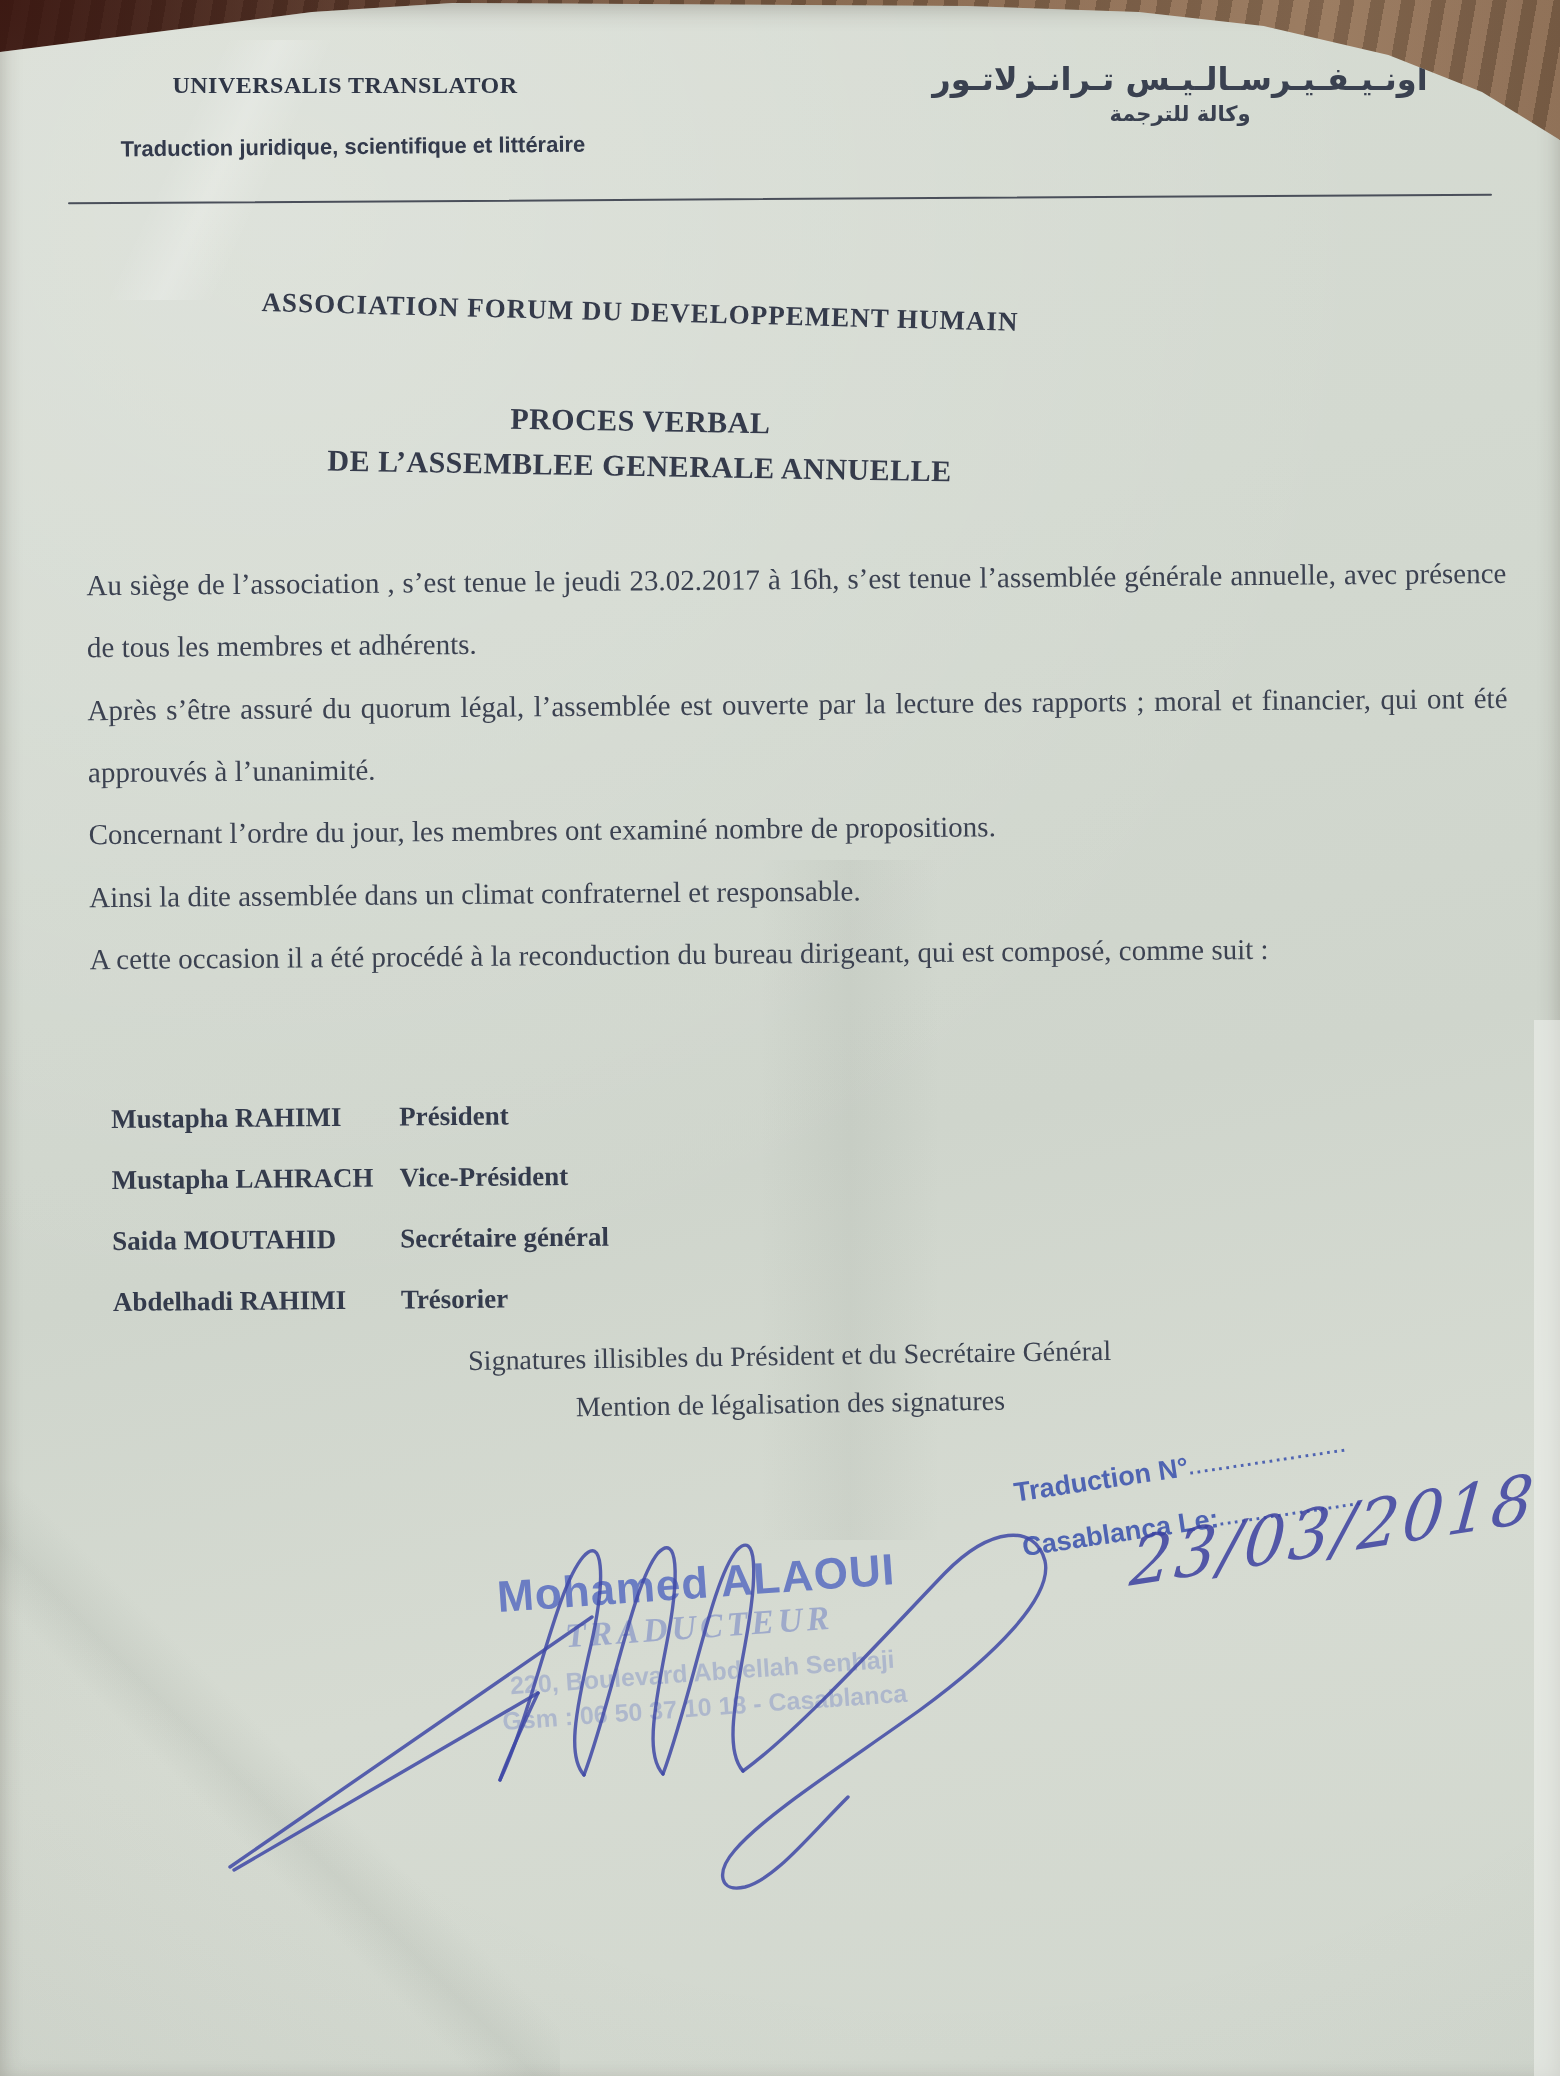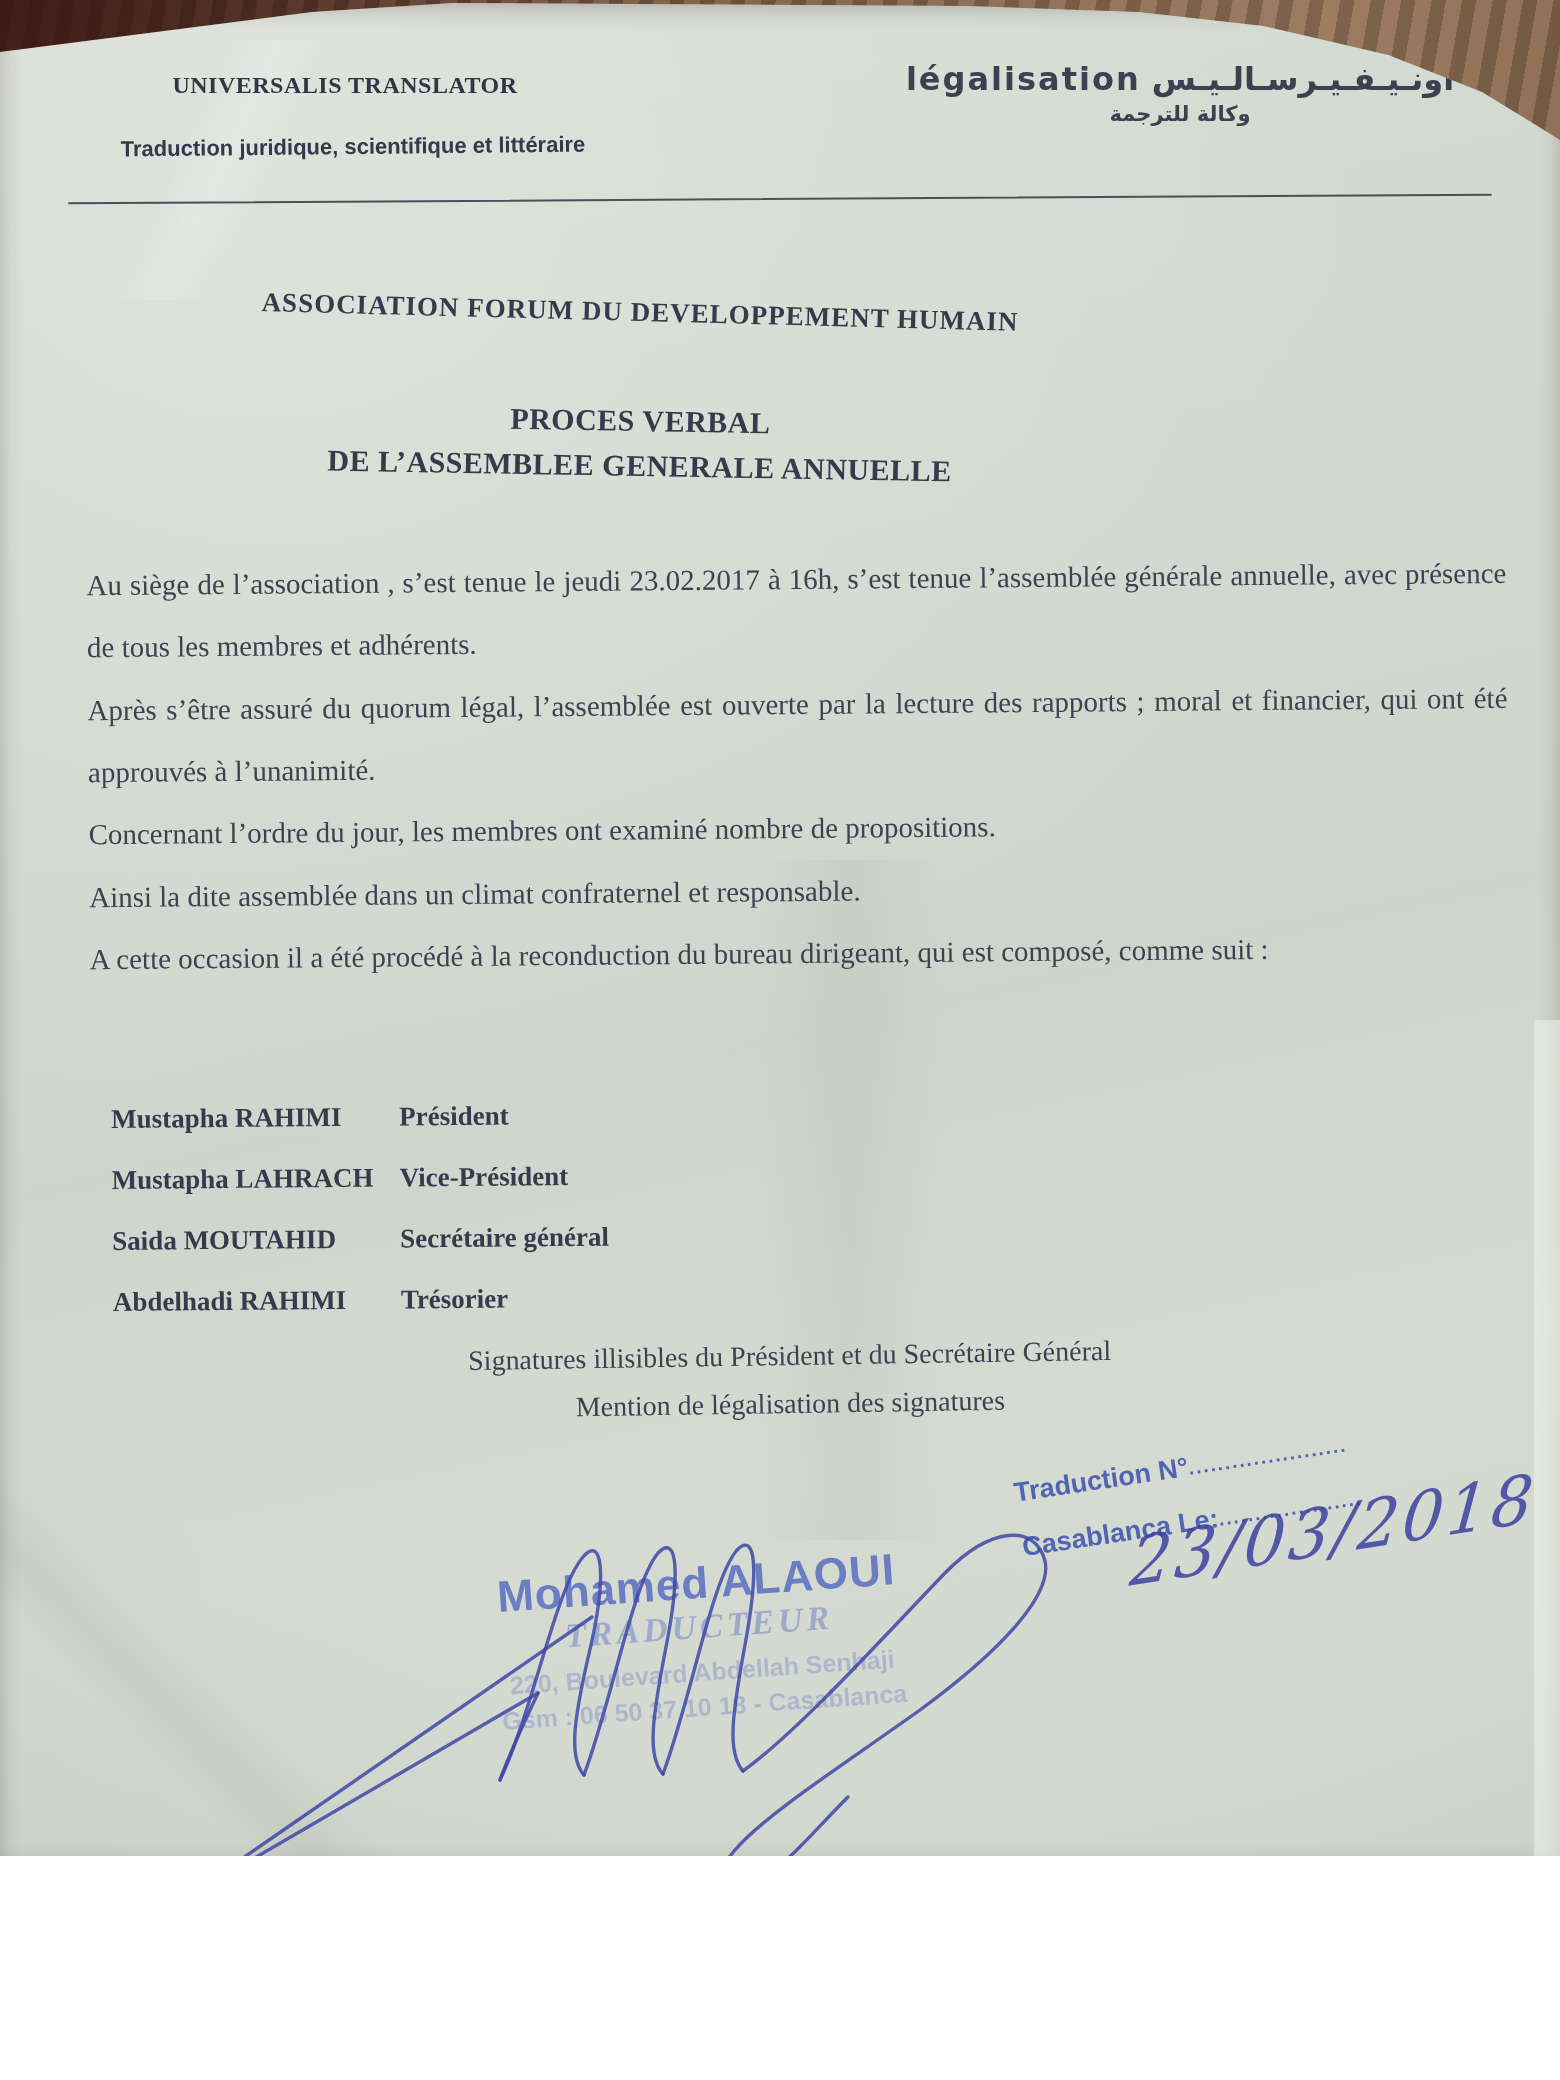--- a/index.html
+++ b/index.html
@@ -1,17 +1,17 @@
 <!DOCTYPE html>
 <html><head>
 <meta charset="utf-8">
 <style>
   html,body{margin:0;padding:0;}
   body{width:1560px;height:2080px;overflow:hidden;font-family:"Liberation Serif",serif;}
-  .scene{position:relative;width:1560px;height:1856px;overflow:hidden;
+  .scene{position:relative;width:1560px;height:2076px;overflow:hidden;
     background:
       radial-gradient(60% 40% at 0% 0%, rgba(60,22,16,.85), rgba(60,22,16,0) 60%),
       repeating-linear-gradient(100deg, rgba(0,0,0,.16) 0 14px, rgba(255,255,255,.05) 14px 30px),
       linear-gradient(90deg,#4c362b,#6d4d39 25%,#86654a 55%,#97765a 85%,#8a6a4f);}
   .paper{position:absolute;inset:0;
     clip-path:polygon(0 52px,20% 12px,29% 3px,62% 6px,73% 12px,81% 26px,89% 55px,95% 92px,100% 140px,100% 100%,0 100%);
     background:
       radial-gradient(120% 90% at 18% 10%, rgba(255,255,255,.20), rgba(255,255,255,0) 60%),
       radial-gradient(140% 120% at 60% 30%, rgba(0,0,0,0) 55%, rgba(70,75,70,.13) 100%),
       linear-gradient(168deg,#d7dcd3 0%,#d3d9d0 30%,#cfd5cc 55%,#d6dbd2 75%,#d1d7ce 100%);
@@ -85,21 +85,21 @@
     <div class="crease c2"></div>
     <div class="crease c3"></div>
     <div class="crease c4"></div>
 
     <header>
       <div class="lh-left">
         <div class="lh-name">UNIVERSALIS TRANSLATOR</div>
         <div class="lh-tag">Traduction juridique, scientifique et littéraire</div>
       </div>
       <div class="lh-right">
-        <div class="ar-name">أونـيـفـيـرسـالـيـس légalisation</div>
+        <div class="ar-name">أونـيـفـيـرسـالـيـس تـرانـزلاتـور</div>
         <div class="ar-sub">وكالة للترجمة</div>
       </div>
     </header>
 
     <div class="rule"></div>
 
     <div class="assoc-title">ASSOCIATION FORUM DU DEVELOPPEMENT HUMAIN</div>
 
     <div class="doc-heading">
       <div>PROCES VERBAL</div>

